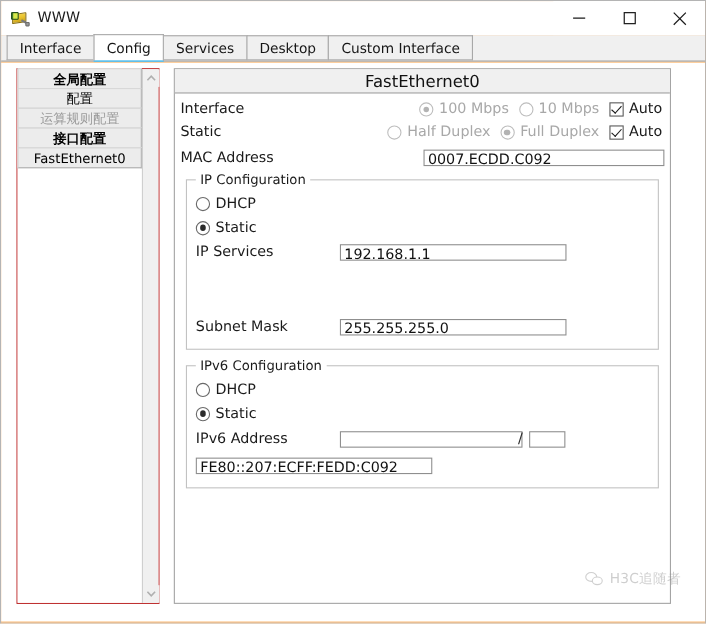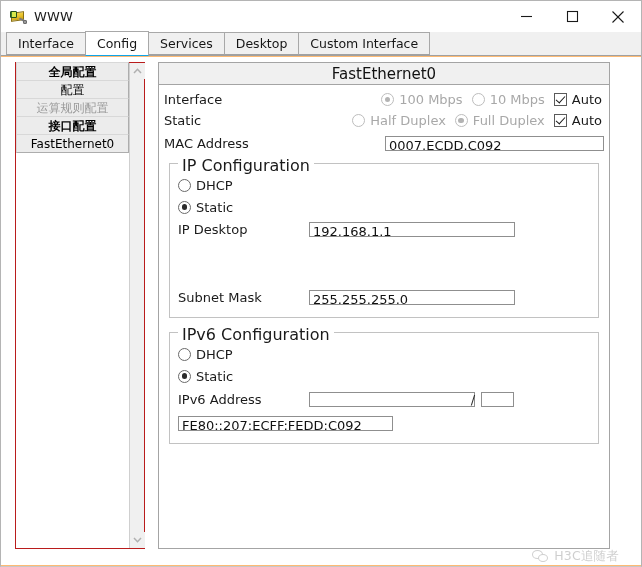--- a/index.html
+++ b/index.html
@@ -270,37 +270,37 @@
     position: relative;
     border: 1px solid #c2c2c2;
     margin: 6px 5px 0 5px;
     padding: 10px 8px 8px 8px;
   }
   .gbox > .gtitle {
     position: absolute;
     top: -8px; left: 8px;
     background: #ffffff;
     padding: 0 4px;
-    font-size: 16px;
+    font-size: 12px;
     color: #1a1a1a;
   }
 
   .frow {
     display: flex;
     align-items: center;
     height: 22px;
     font-size: 13px;
     color: #1a1a1a;
   }
   .frow .fl { width: 131px; flex: none; }
 
   
   .watermark {
     position: absolute;
-    right: 22px; bottom: 0;
+    right: 22px; bottom: 30px;
     display: flex; align-items: center;
     opacity: 0.42;
     pointer-events: none;
   }
   .wm-icon {
     width: 17px; height: 15px;
     position: relative;
     margin-right: 5px;
   }
   .wm-icon .b1, .wm-icon .b2 {
@@ -425,21 +425,21 @@
 
           <div class="frow">
             <span class="rb"></span>
             <span class="rlabel">DHCP</span>
           </div>
           <div class="frow">
             <span class="rb sel"></span>
             <span class="rlabel">Static</span>
           </div>
           <div class="frow" style="height:23px;">
-            <span class="fl">IP Desktop</span>
+            <span class="fl">IP Services</span>
             <span class="tf" style="width:206px;">192.168.1.1</span>
           </div>
           <div class="frow" style="height:23px;margin-top:45px;">
             <span class="fl">Subnet Mask</span>
             <span class="tf" style="width:206px;">255.255.255.0</span>
           </div>
         </div>
 
         <div class="gbox" style="margin-top:14px;">
           <div class="gtitle">IPv6 Configuration</div>

